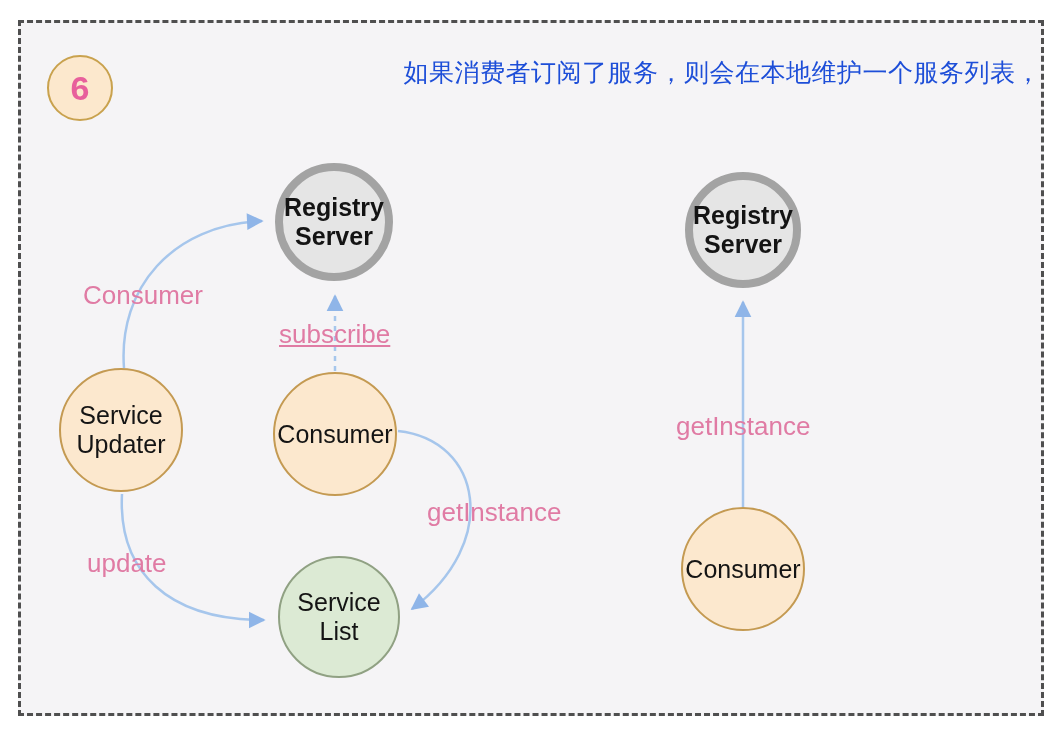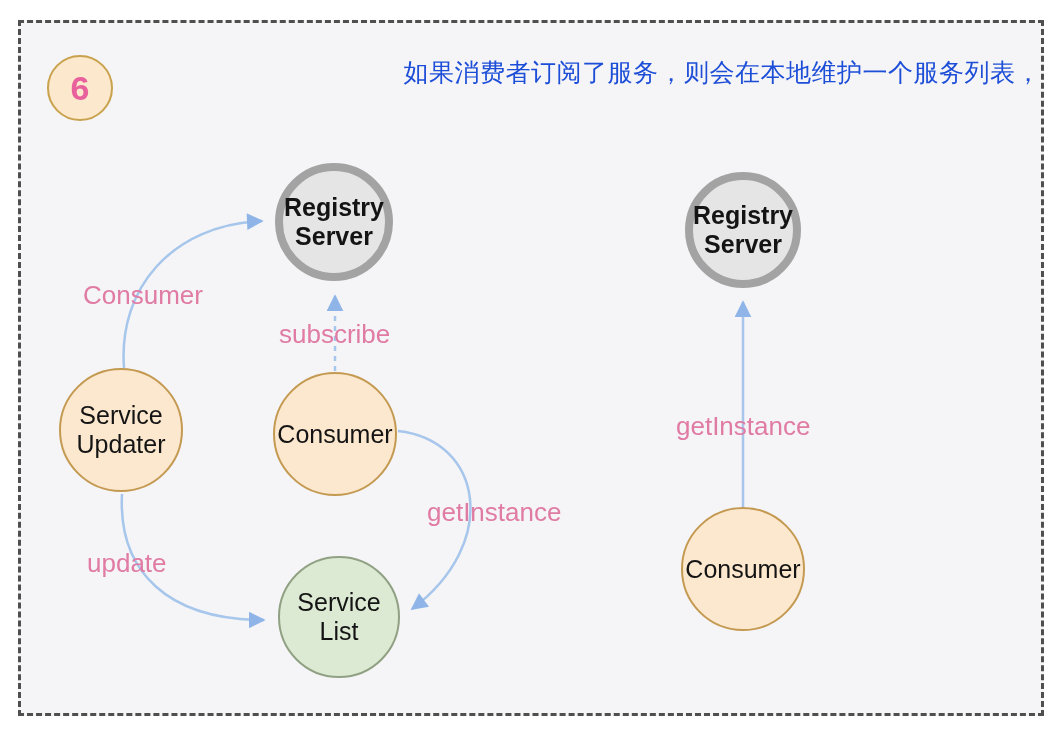--- a/index.html
+++ b/index.html
@@ -110,20 +110,20 @@
   <div class="node node-registry" style="left:685px; top:172px; width:116px; height:116px;">
     <span class="lbl">Registry Server</span>
   </div>
 
   <div class="node node-orange" style="left:681px; top:507px; width:124px; height:124px;">
     <span class="lbl" style="max-width:120px;">Consumer</span>
   </div>
 
   <div class="edge-label" style="left:83px; top:280px;">Consumer</div>
 
-  <div class="edge-label" style="left:279px; top:319px;">subscribe</div>
+  <div class="edge-label" style="left:279px; top:319px;text-decoration:underline;">subscribe</div>
 
   <div class="edge-label" style="left:87px; top:548px;text-align:right;">update</div>
 
   <div class="edge-label" style="left:427px; top:497px;">getInstance</div>
 
   <div class="edge-label" style="left:676px; top:411px;">getInstance</div>
 </div>
 
 </body></html>

